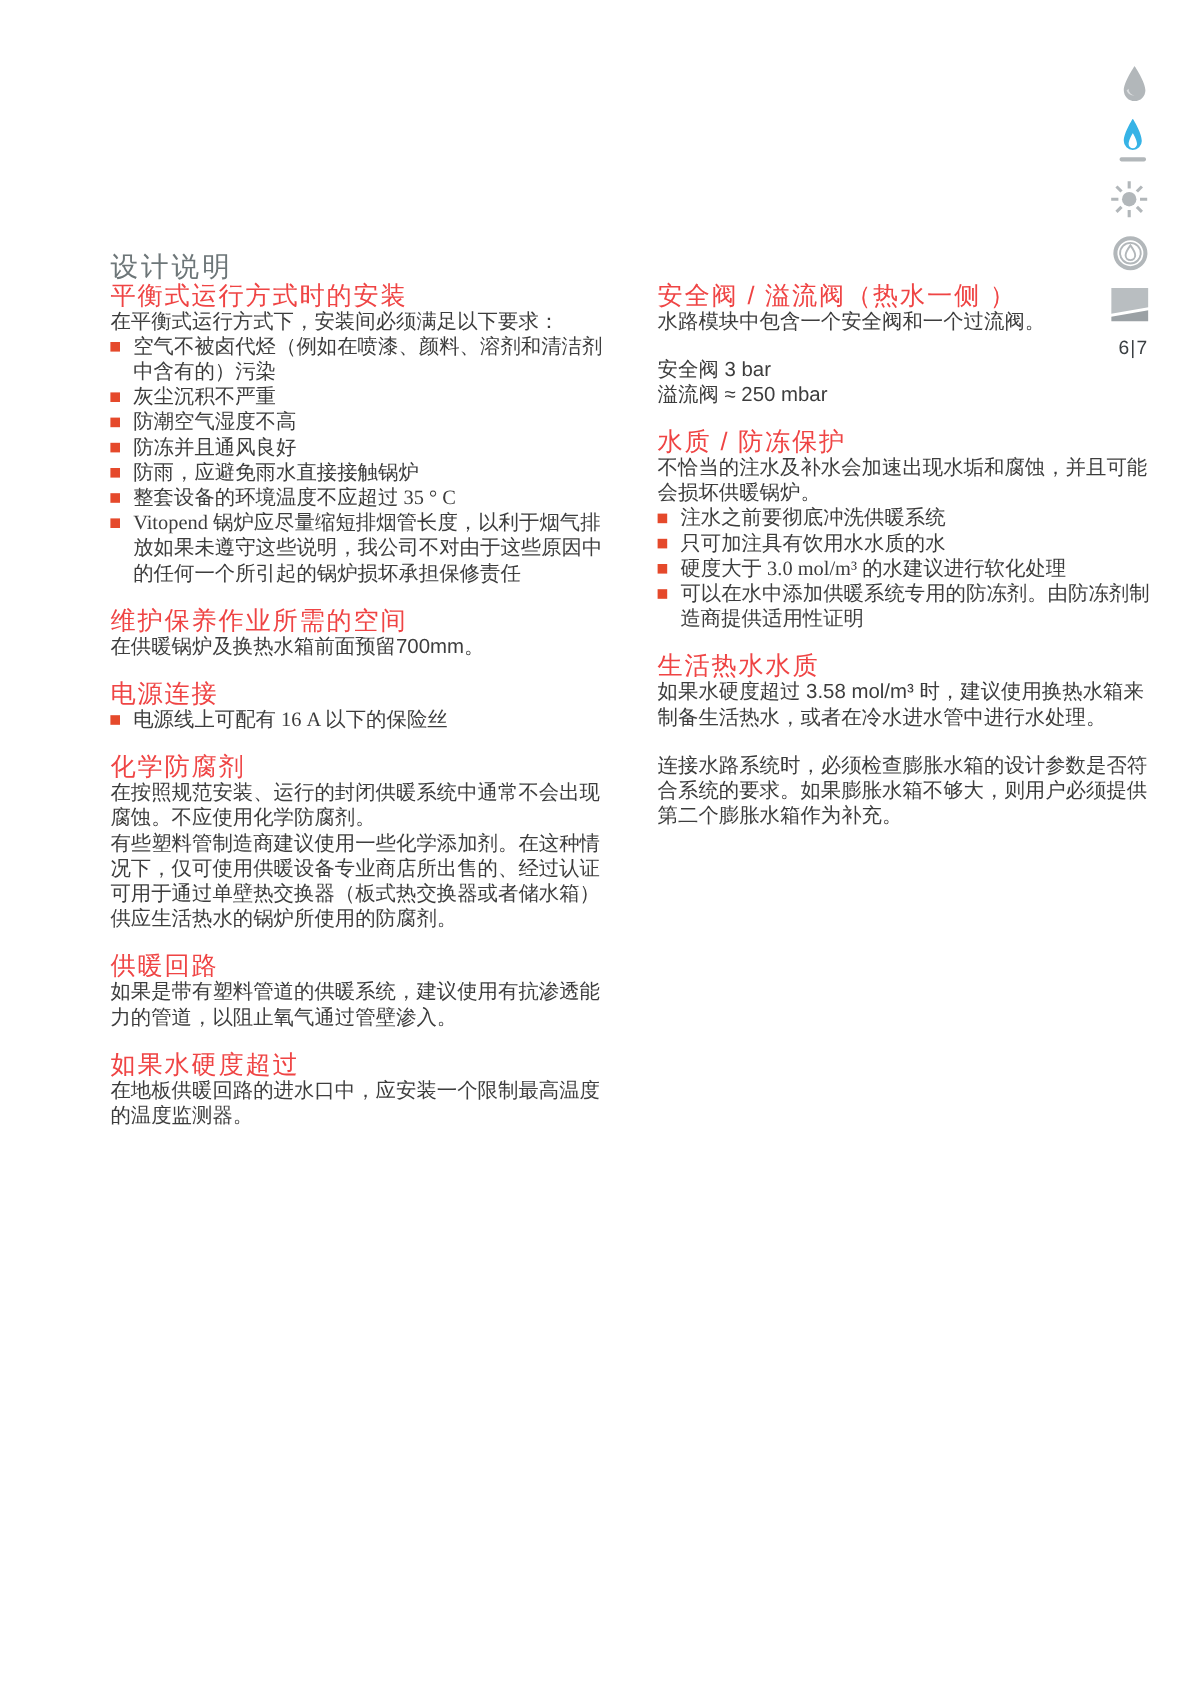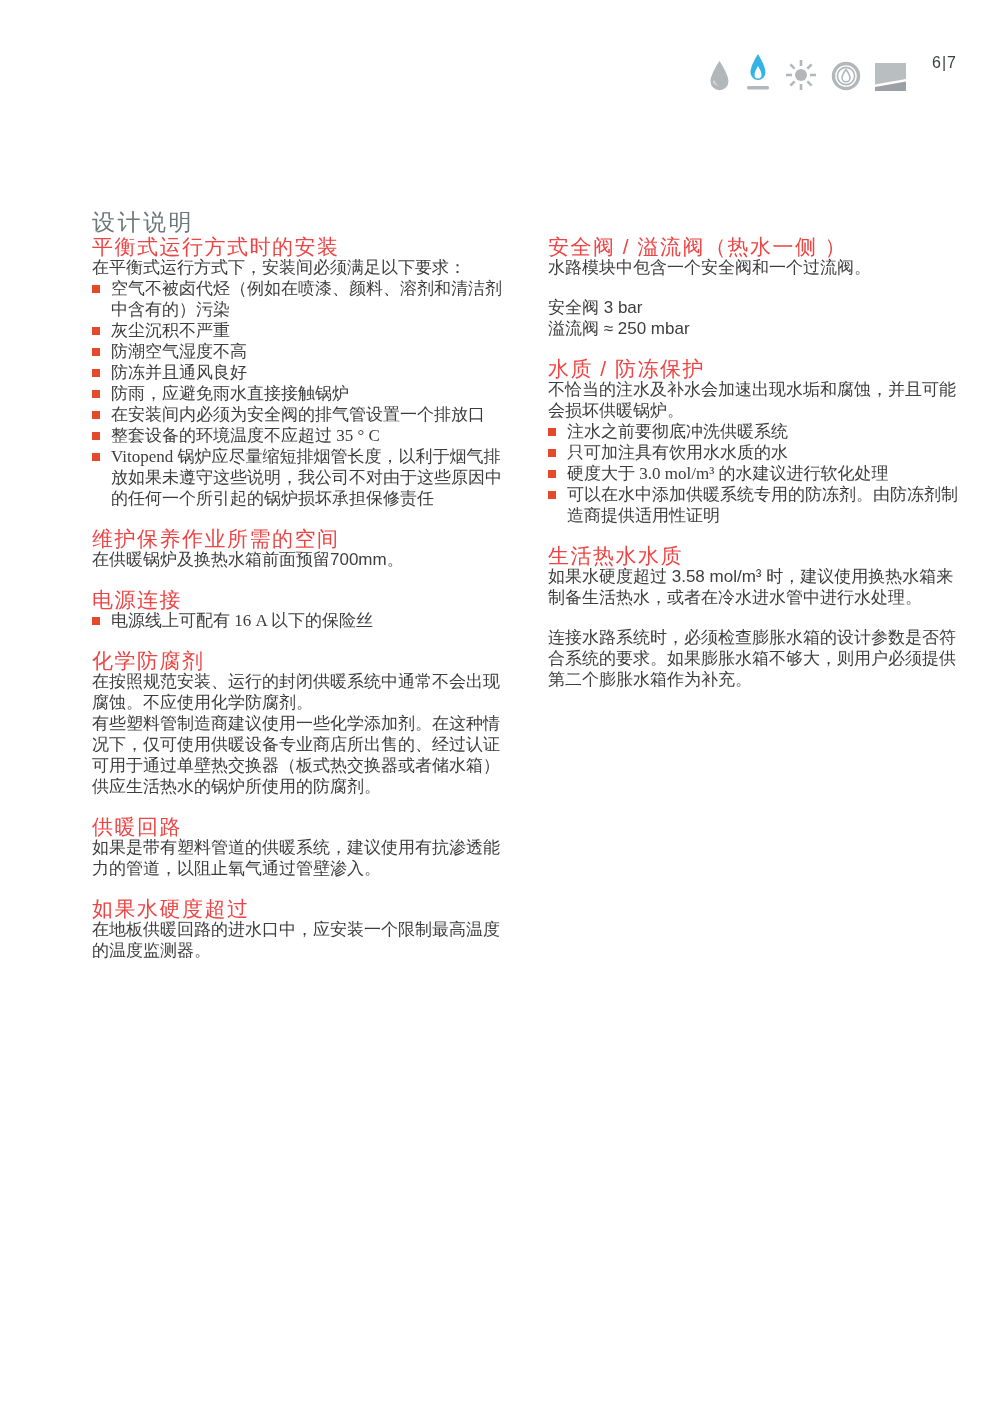--- a/index.html
+++ b/index.html
@@ -5,21 +5,21 @@
   html,body { margin:0; padding:0; background:#e9e9e9; }
   .page {
     position:relative; width:1000px; height:1414px; margin:0 auto;
     background:#ffffff; overflow:hidden;
     font-family:"Liberation Sans","DejaVu Sans",sans-serif;
     color:#3d3d3d;
   }
   
   .header-icons {
     position:absolute; top:54px; right:43px;
-    display:flex; align-items:flex-end; gap:14px;
+    display:flex; align-items:flex-end; gap:14px;flex-direction:column;
   }
   .hicon { display:block; }
   .page-num {
     align-self:flex-start; margin-top:0px; margin-left:12px;
     font-size:16px; letter-spacing:1px; color:#3a3f42;
   }
   
   .page-title {
     position:absolute; top:192px; left:92px;
     font-size:23px; letter-spacing:2.5px; color:#6d7678; font-weight:normal;
@@ -90,21 +90,20 @@
 
   <div class="col col-left">
       <div class="section">
         <div class="sec-heading">平衡式运行方式时的安装</div>
         <div class="para">在平衡式运行方式下，安装间必须满足以下要求：</div>
         <div class="li">空气不被卤代烃（例如在喷漆、颜料、溶剂和清洁剂中含有的）污染</div>
         <div class="li">灰尘沉积不严重</div>
         <div class="li">防潮空气湿度不高</div>
         <div class="li">防冻并且通风良好</div>
         <div class="li">防雨，应避免雨水直接接触锅炉</div>
-        <div class="li">在安装间内必须为安全阀的排气管设置一个排放口</div>
         <div class="li">整套设备的环境温度不应超过 35 ° C</div>
         <div class="li">Vitopend 锅炉应尽量缩短排烟管长度，以利于烟气排放如果未遵守这些说明，我公司不对由于这些原因中的任何一个所引起的锅炉损坏承担保修责任</div>
       </div>
       <div class="section">
         <div class="sec-heading">维护保养作业所需的空间</div>
         <div class="para">在供暖锅炉及换热水箱前面预留700mm。</div>
       </div>
       <div class="section">
         <div class="sec-heading">电源连接</div>
         <div class="li">电源线上可配有 16 A 以下的保险丝</div>

